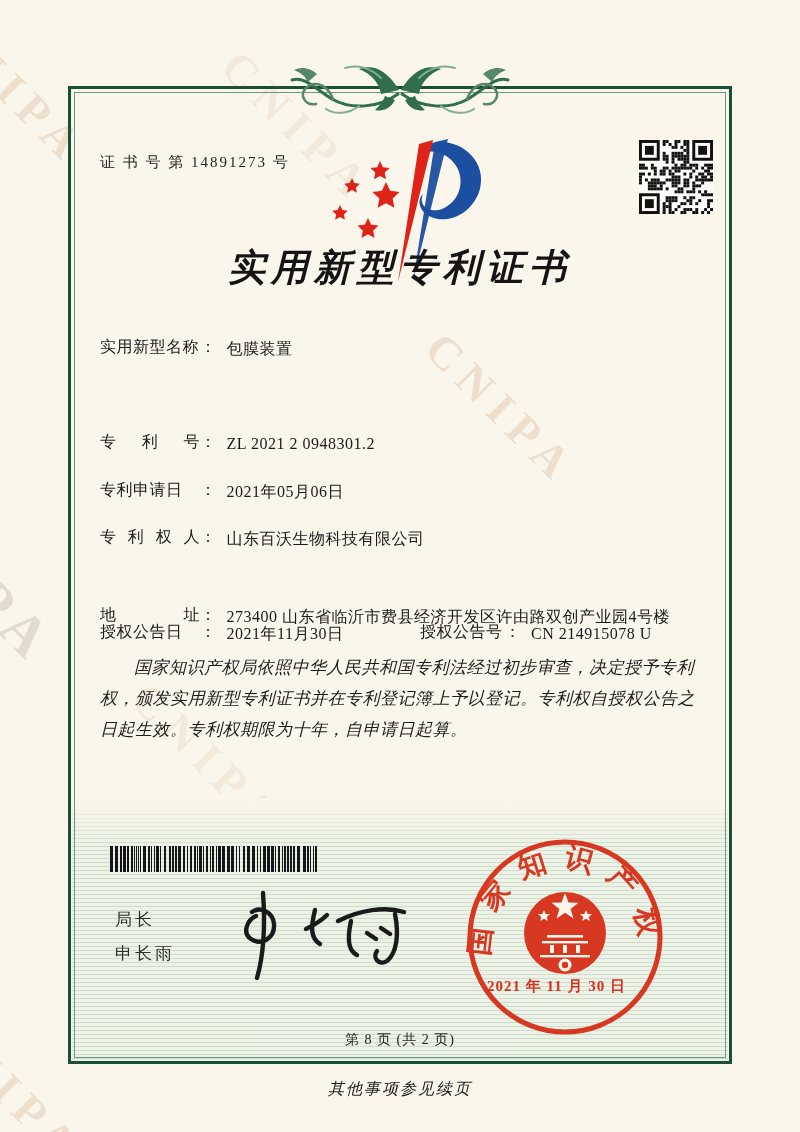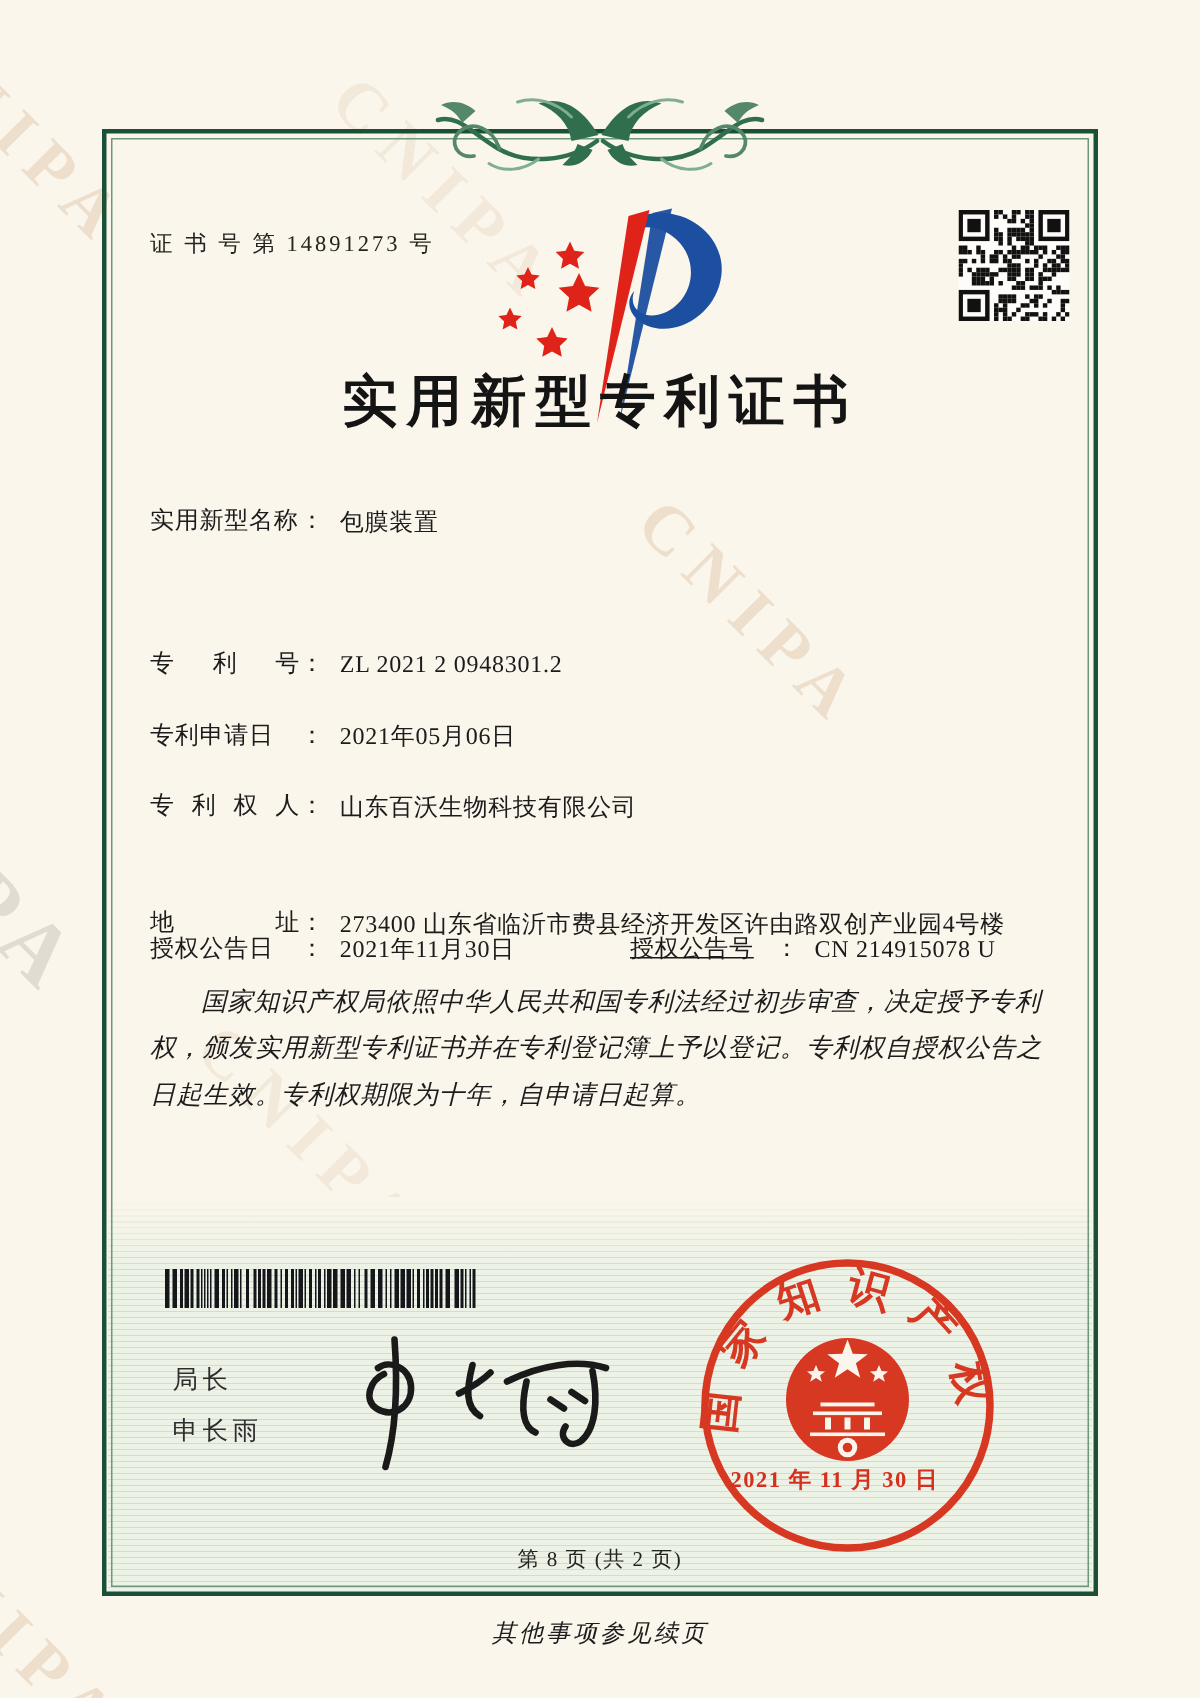--- a/index.html
+++ b/index.html
@@ -43,30 +43,30 @@
   }
   .ornament{position:absolute;z-index:3;left:287px;top:54px;width:226px;height:66px;}
   .cert-no{
     position:absolute;z-index:3;left:100px;top:153px;
     font-size:15px;letter-spacing:2px;color:#23231f;
   }
   .qr{position:absolute;z-index:3;left:639px;top:140px;width:74px;height:74px;background:#fdfcf8;}
   .logo{position:absolute;z-index:3;left:322px;top:130px;width:165px;height:172px;}
   .title{
     position:absolute;z-index:3;left:100px;top:243px;width:600px;
-    text-align:center;font-size:37px;font-weight:bold;letter-spacing:6px;color:#141414;
+    text-align:center;font-size:37px;font-weight:bold;letter-spacing:6px;color:#141414;font-style:italic;
   }
   
   .row{position:absolute;z-index:3;left:100px;width:610px;font-size:16px;letter-spacing:.5px;}
   .flabel{display:inline-block;vertical-align:top;width:100px;color:#1b1b1b;}
   .flabel.spread{text-align:justify;text-align-last:justify;}
   .colon{display:inline-block;vertical-align:top;margin-right:10px;}
   .fvalue{display:inline-block;vertical-align:top;max-width:470px;line-height:1.55;}
   .pair2{position:absolute;left:320px;top:0;white-space:nowrap;}
-  .pair2 .flabel{width:auto;margin-right:14px;text-decoration:underline;}
+  .pair2 .flabel{width:auto;margin-right:2px;}
   
   .paras{
     position:absolute;z-index:3;left:100px;top:653px;width:606px;
     font-style:italic;font-size:17px;line-height:1.82;letter-spacing:.5px;color:#1c1c1c;
   }
   .paras p{margin:0;text-indent:2em;}
   .barcode{position:absolute;z-index:3;left:110px;top:846px;width:212px;height:26px;}
   .director{position:absolute;z-index:3;left:115px;font-family:"Liberation Sans","DejaVu Sans",sans-serif;
     font-size:17px;letter-spacing:3px;color:#2e2e2e;}
   .sig{position:absolute;z-index:4;left:226px;top:886px;width:195px;height:98px;}

